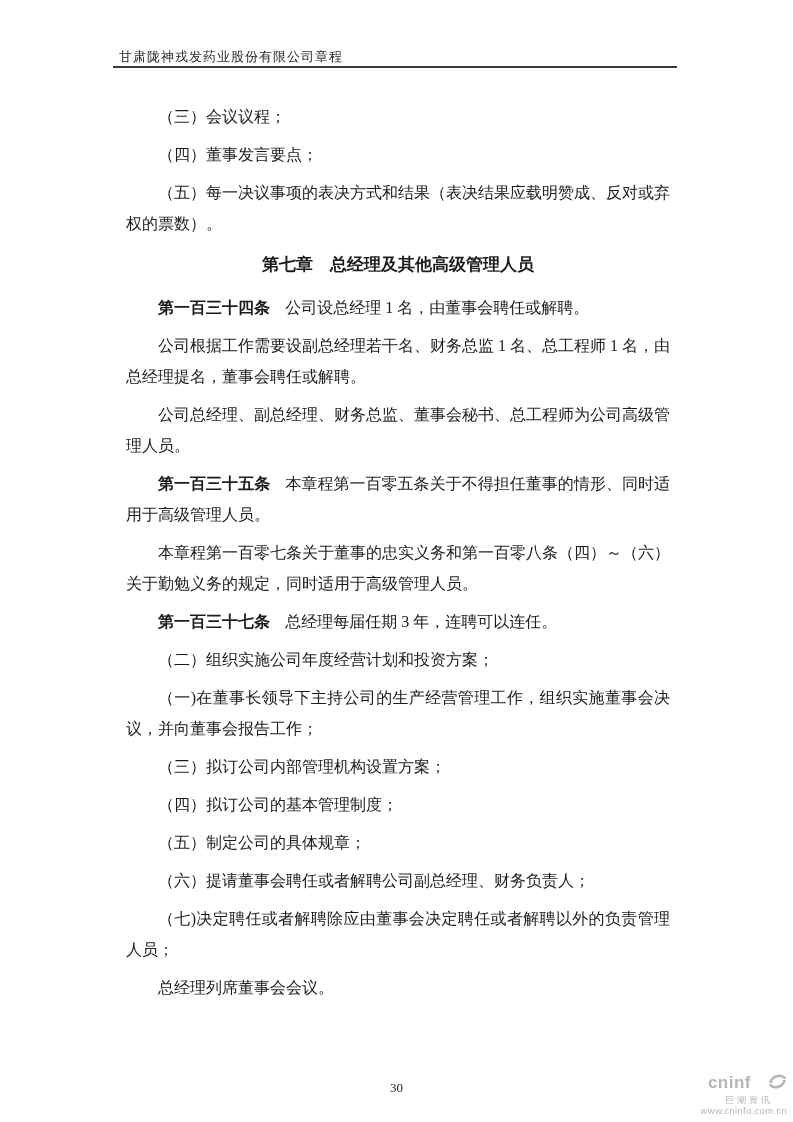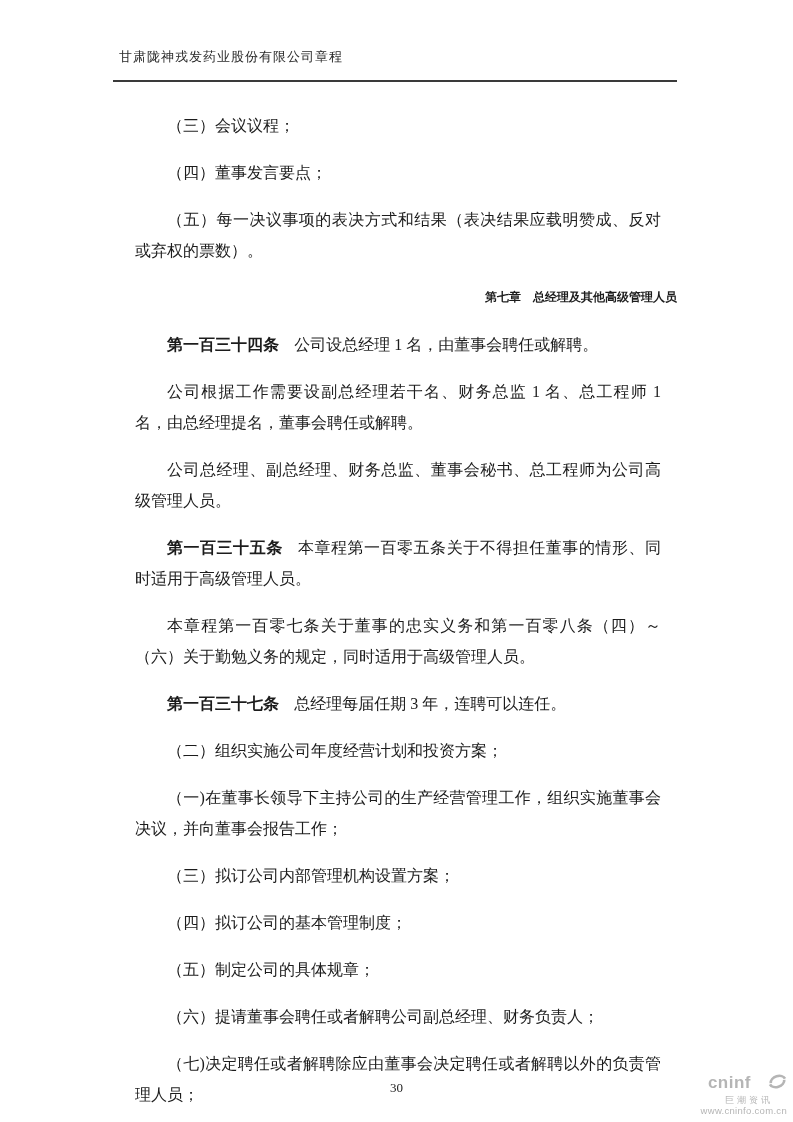--- a/index.html
+++ b/index.html
@@ -11,51 +11,51 @@
     overflow: hidden;
     font-family: "Liberation Serif", "DejaVu Serif", serif;
     color: #1c1c1c;
   }
   
   .page-header {
     position: absolute;
     left: 113px;
     width: 564px;
     top: 48px;
-    padding-bottom: 14px;
+    padding-bottom: 0;
     border-bottom: 2px solid #3a3a3a;
   }
   .page-header .header-title {
     font-size: 13px;
     letter-spacing: 1px;
     color: #2a2a2a;
     padding-left: 6px;
   }
   
   .doc-body {
     position: absolute;
     left: 119px;
     width: 558px;
     top: 94px;
     font-size: 16px;
     line-height: 31px;
     text-align: justify;
   }
   .doc-body p {
-    margin: 16px;
+    margin: 7px;
     text-indent: 2em;
   }
   .doc-body p .lead {
     font-weight: bold;
     margin-right: 0.95em;
   }
   .chapter-title {
-    font-size: 12px;
+    font-size: 17px;
     font-weight: bold;
-    text-align: right;
+    text-align: center;
     text-indent: 0;
     line-height: 31px;
     margin: 10px 0 12px 0;
   }
   
   .page-number {
     position: absolute;
     left: 0;
     width: 100%;
     top: 1080px;

